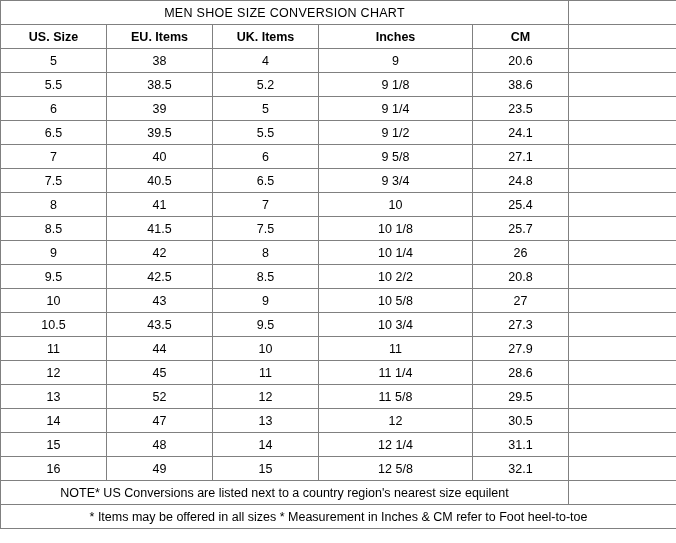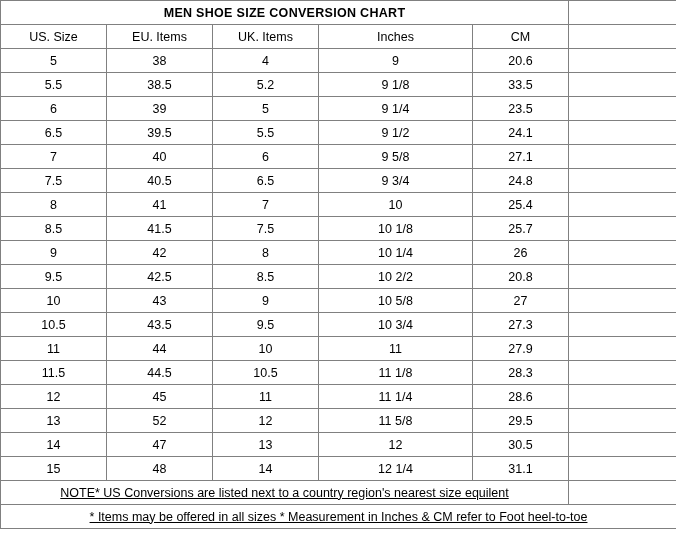--- a/index.html
+++ b/index.html
@@ -41,43 +41,42 @@
   col.c0 { width: 106px; }
   col.c1 { width: 106px; }
   col.c2 { width: 106px; }
   col.c3 { width: 154px; }
   col.c4 { width: 96px; }
   col.c5 { width: 108px; }
 
   .title-cell {
     background: #00ef7c;
     color: #ff0000;
-    font-weight: bold;
+    font-weight: normal;
     font-size: 15px;
     letter-spacing: 0.3px;
     height: 27px;
   }
   .blank-cell {
     background: #ffffff;
     border: 1px solid #808080;
   }
   .hdr-cell {
     background: #00ef7c;
     color: #000000;
-    font-weight: normal;
+    font-weight: bold;
     font-size: 13.5px;
     height: 25px;
   }
   .note-cell {
     font-size: 13px;
     color: #000000;
     text-align: center;
     height: 26px;
     font-weight: normal;
-    text-decoration: underline;
   }
 </style>
 </head>
 <body>
 
 <div class="sheet">
   <table class="chart">
     <colgroup>
       <col class="c0">
         <col class="c1">
@@ -106,21 +105,21 @@
         <td>4</td>
         <td>9</td>
         <td>20.6</td>
         <td class="blank-cell"></td>
       </tr>
       <tr>
         <td>5.5</td>
         <td>38.5</td>
         <td>5.2</td>
         <td>9 1/8</td>
-        <td>33.5</td>
+        <td>38.6</td>
         <td class="blank-cell"></td>
       </tr>
       <tr>
         <td>6</td>
         <td>39</td>
         <td>5</td>
         <td>9 1/4</td>
         <td>23.5</td>
         <td class="blank-cell"></td>
       </tr>
@@ -198,28 +197,20 @@
       </tr>
       <tr>
         <td>11</td>
         <td>44</td>
         <td>10</td>
         <td>11</td>
         <td>27.9</td>
         <td class="blank-cell"></td>
       </tr>
       <tr>
-        <td>11.5</td>
-        <td>44.5</td>
-        <td>10.5</td>
-        <td>11 1/8</td>
-        <td>28.3</td>
-        <td class="blank-cell"></td>
-      </tr>
-      <tr>
         <td>12</td>
         <td>45</td>
         <td>11</td>
         <td>11 1/4</td>
         <td>28.6</td>
         <td class="blank-cell"></td>
       </tr>
       <tr>
         <td>13</td>
         <td>52</td>
@@ -237,20 +228,28 @@
         <td class="blank-cell"></td>
       </tr>
       <tr>
         <td>15</td>
         <td>48</td>
         <td>14</td>
         <td>12 1/4</td>
         <td>31.1</td>
         <td class="blank-cell"></td>
       </tr>
+      <tr>
+        <td>16</td>
+        <td>49</td>
+        <td>15</td>
+        <td>12 5/8</td>
+        <td>32.1</td>
+        <td class="blank-cell"></td>
+      </tr>
 
       <tr>
         <td class="note-cell" colspan="5">NOTE* US Conversions are listed next to a country region's nearest size equilent</td>
         <td class="blank-cell"></td>
       </tr>
       <tr>
         <td class="note-cell" colspan="6">* Items may be offered in all sizes * Measurement in Inches &amp; CM refer to Foot heel-to-toe</td>
       </tr>
 
     </tbody>

